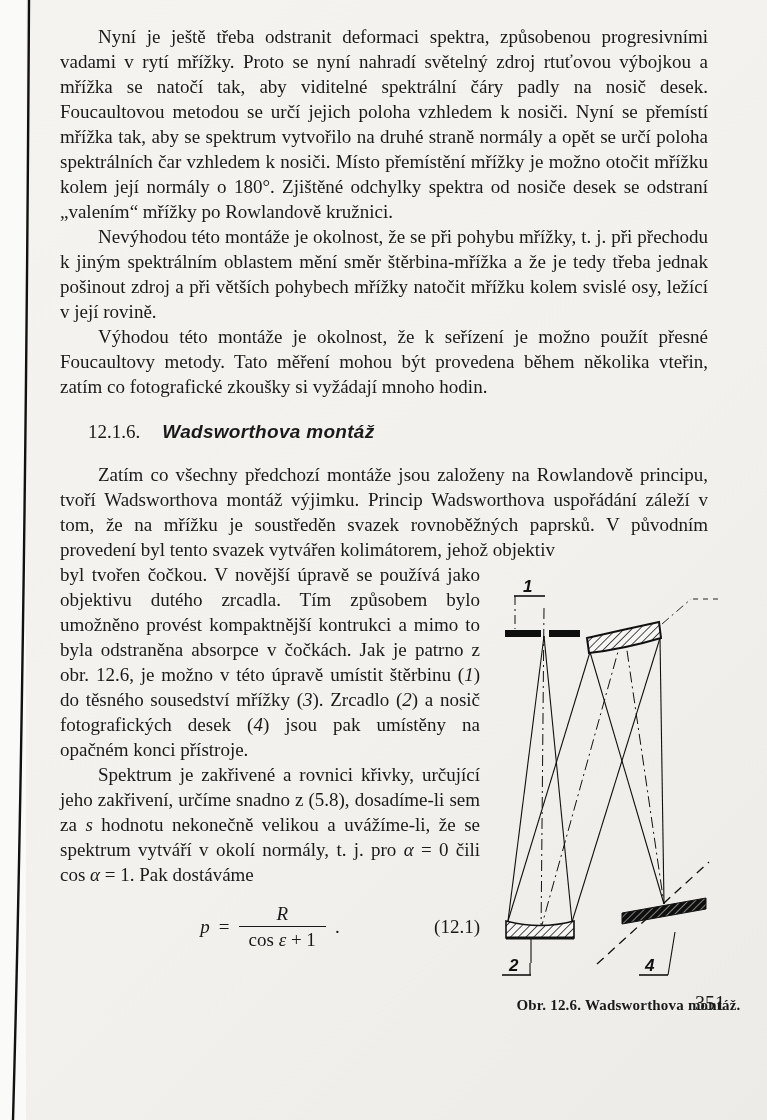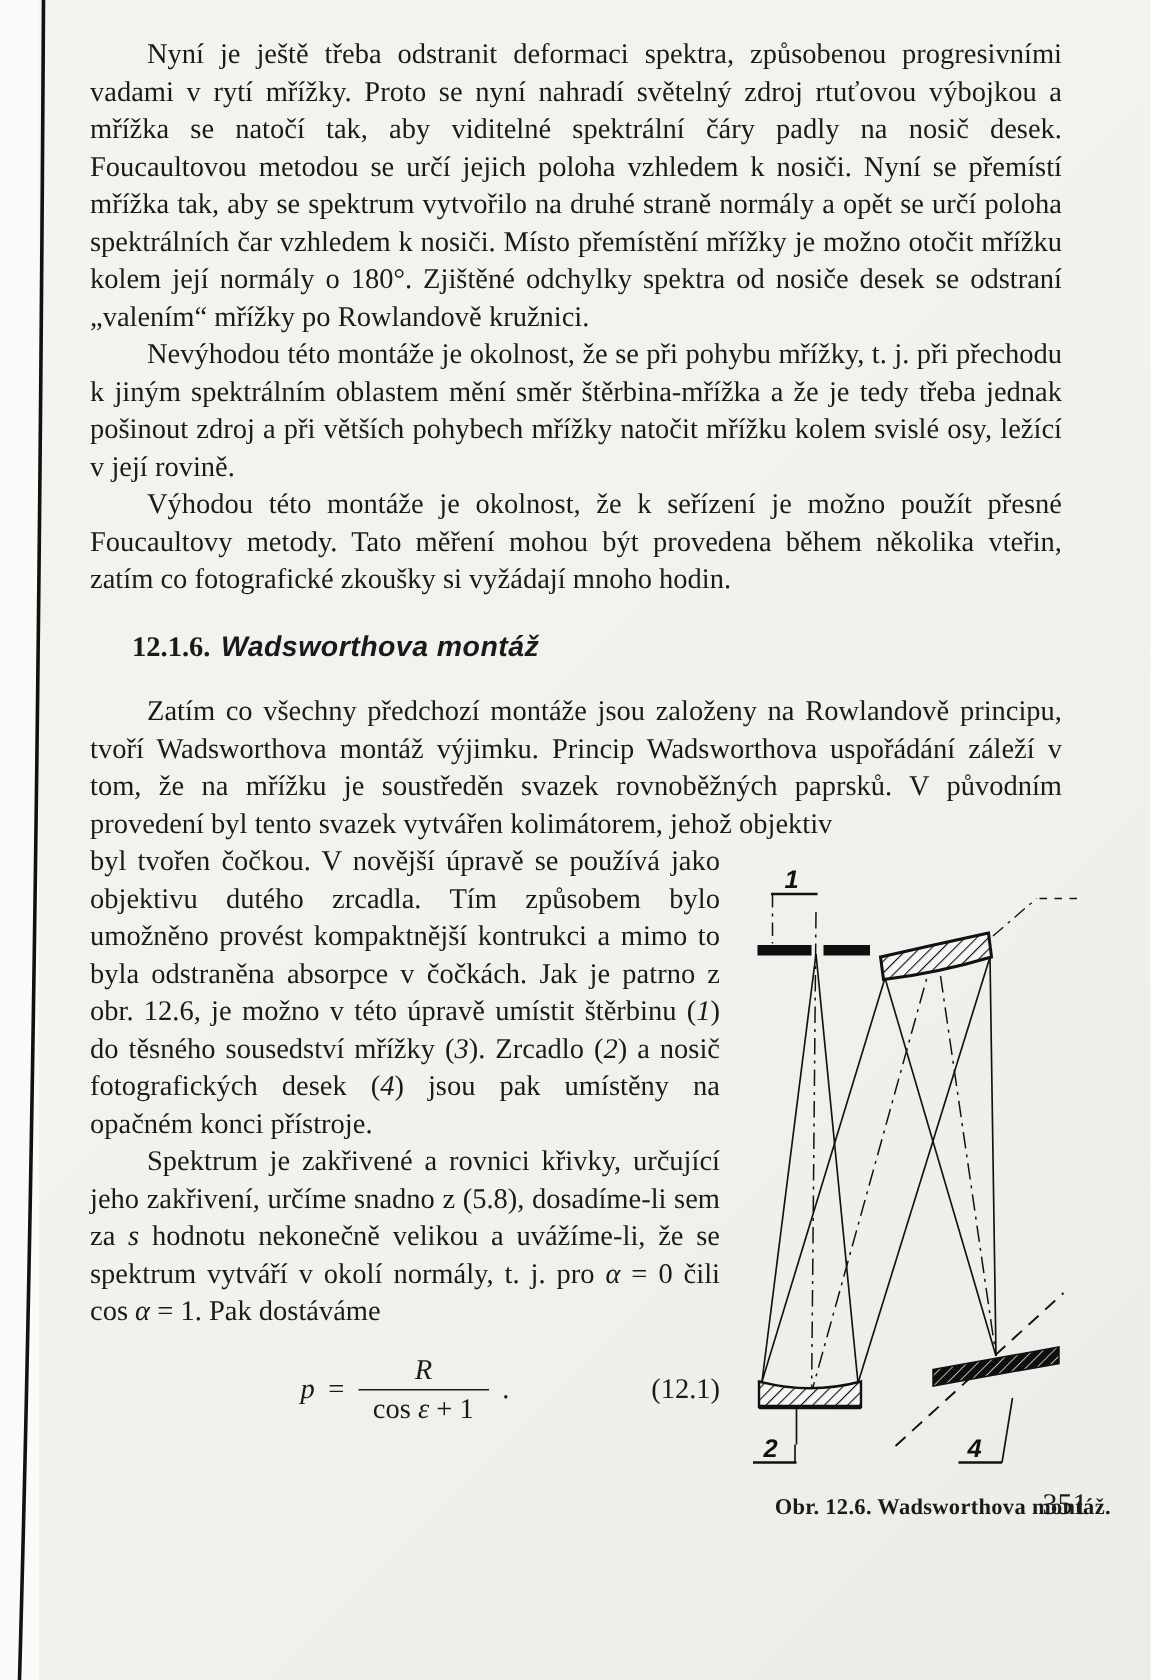--- a/index.html
+++ b/index.html
@@ -7,22 +7,22 @@
     width:767px;height:1120px;position:relative;overflow:hidden;
     background:linear-gradient(135deg,#f4f3f0 0%,#f2f1ee 55%,#edebe7 100%);
     font-family:"Liberation Serif", serif;color:#1a1a1a;
   }
   .edge-strip{position:absolute;left:0;top:0;width:26px;height:1120px;background:#fafaf8;}
   .scan-edge{position:absolute;left:0;top:0;}
   .content{position:absolute;left:60px;top:24px;width:648px;}
   p{margin:0;font-size:19px;line-height:25px;text-align:justify;text-indent:38px;}
   p.cont{text-indent:0;}
   .heading{margin:20px 0 18px 0;padding-left:28px;font-size:19px;line-height:25px;}
-  .heading-number{font-family:"Liberation Serif",serif;font-weight:700;}
-  .heading-title{font-family:"Liberation Sans",sans-serif;font-style:italic;font-weight:bold;margin-left:7px;letter-spacing:.3px;}
+  .heading-number{font-family:"Liberation Serif",serif;font-weight:400;}
+  .heading-title{font-family:"Liberation Sans",sans-serif;font-style:italic;font-weight:bold;margin-left:22px;letter-spacing:.3px;}
   .columns{display:flex;width:707px;margin-top:0;}
   .left-col{width:420px;flex:0 0 420px;}
   .right-col{width:287px;flex:0 0 287px;padding-left:0;}
   .fig-svg{display:block;margin:2px 0 0 14px;}
   .caption{font-size:15px;font-weight:bold;text-align:center;margin:8px 0 12px 10px;letter-spacing:.2px;}
   .it{font-style:italic;}
   .equation{position:relative;margin:16px 0 12px 0;text-align:center;font-size:19px;line-height:22px;}
   .eq-row{display:inline-flex;align-items:center;gap:9px;}
   .frac{display:inline-block;text-align:center;vertical-align:middle;}
   .frac .num{display:block;padding:0 10px 1px;}

